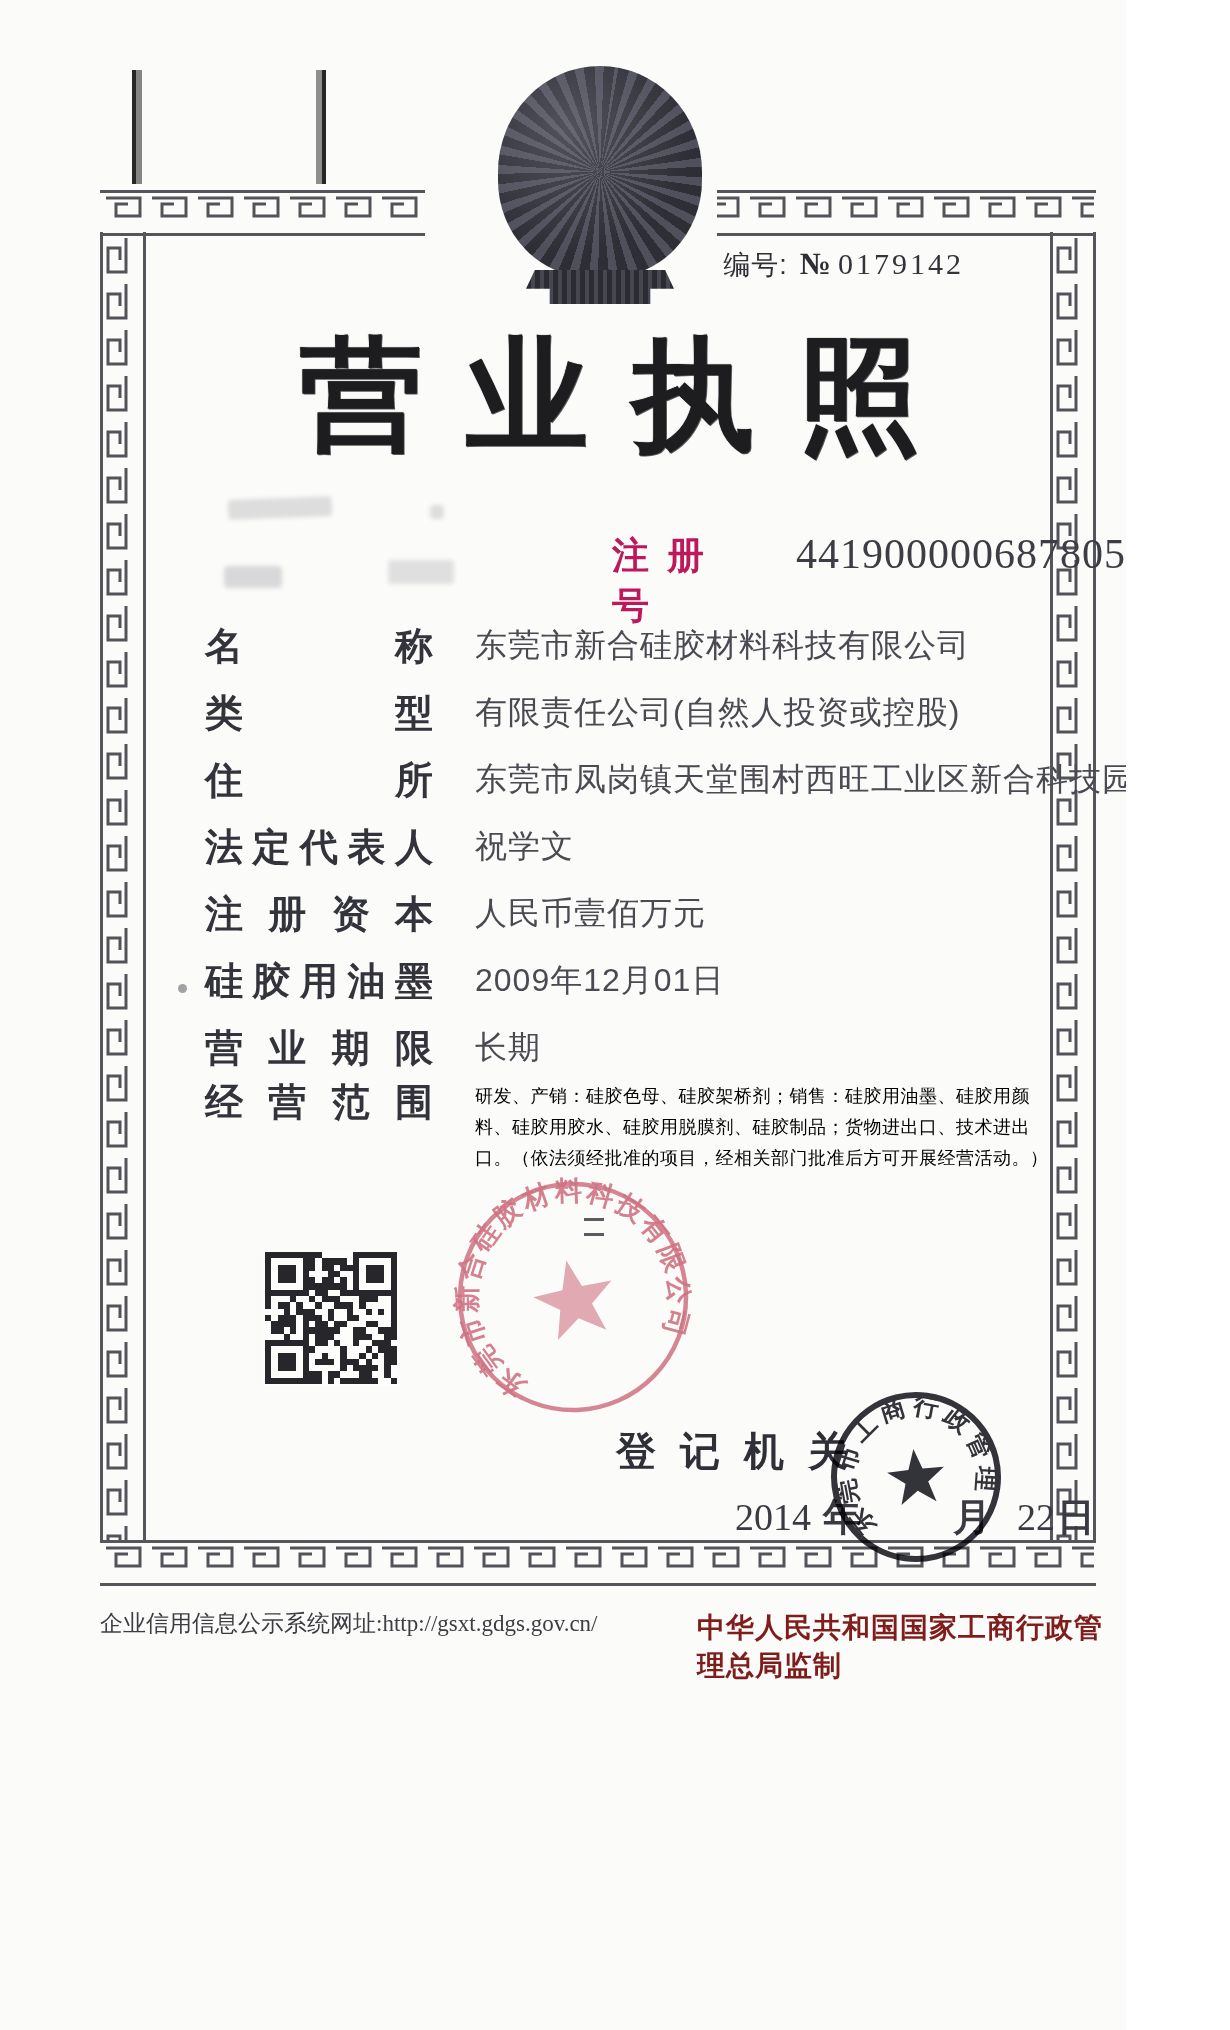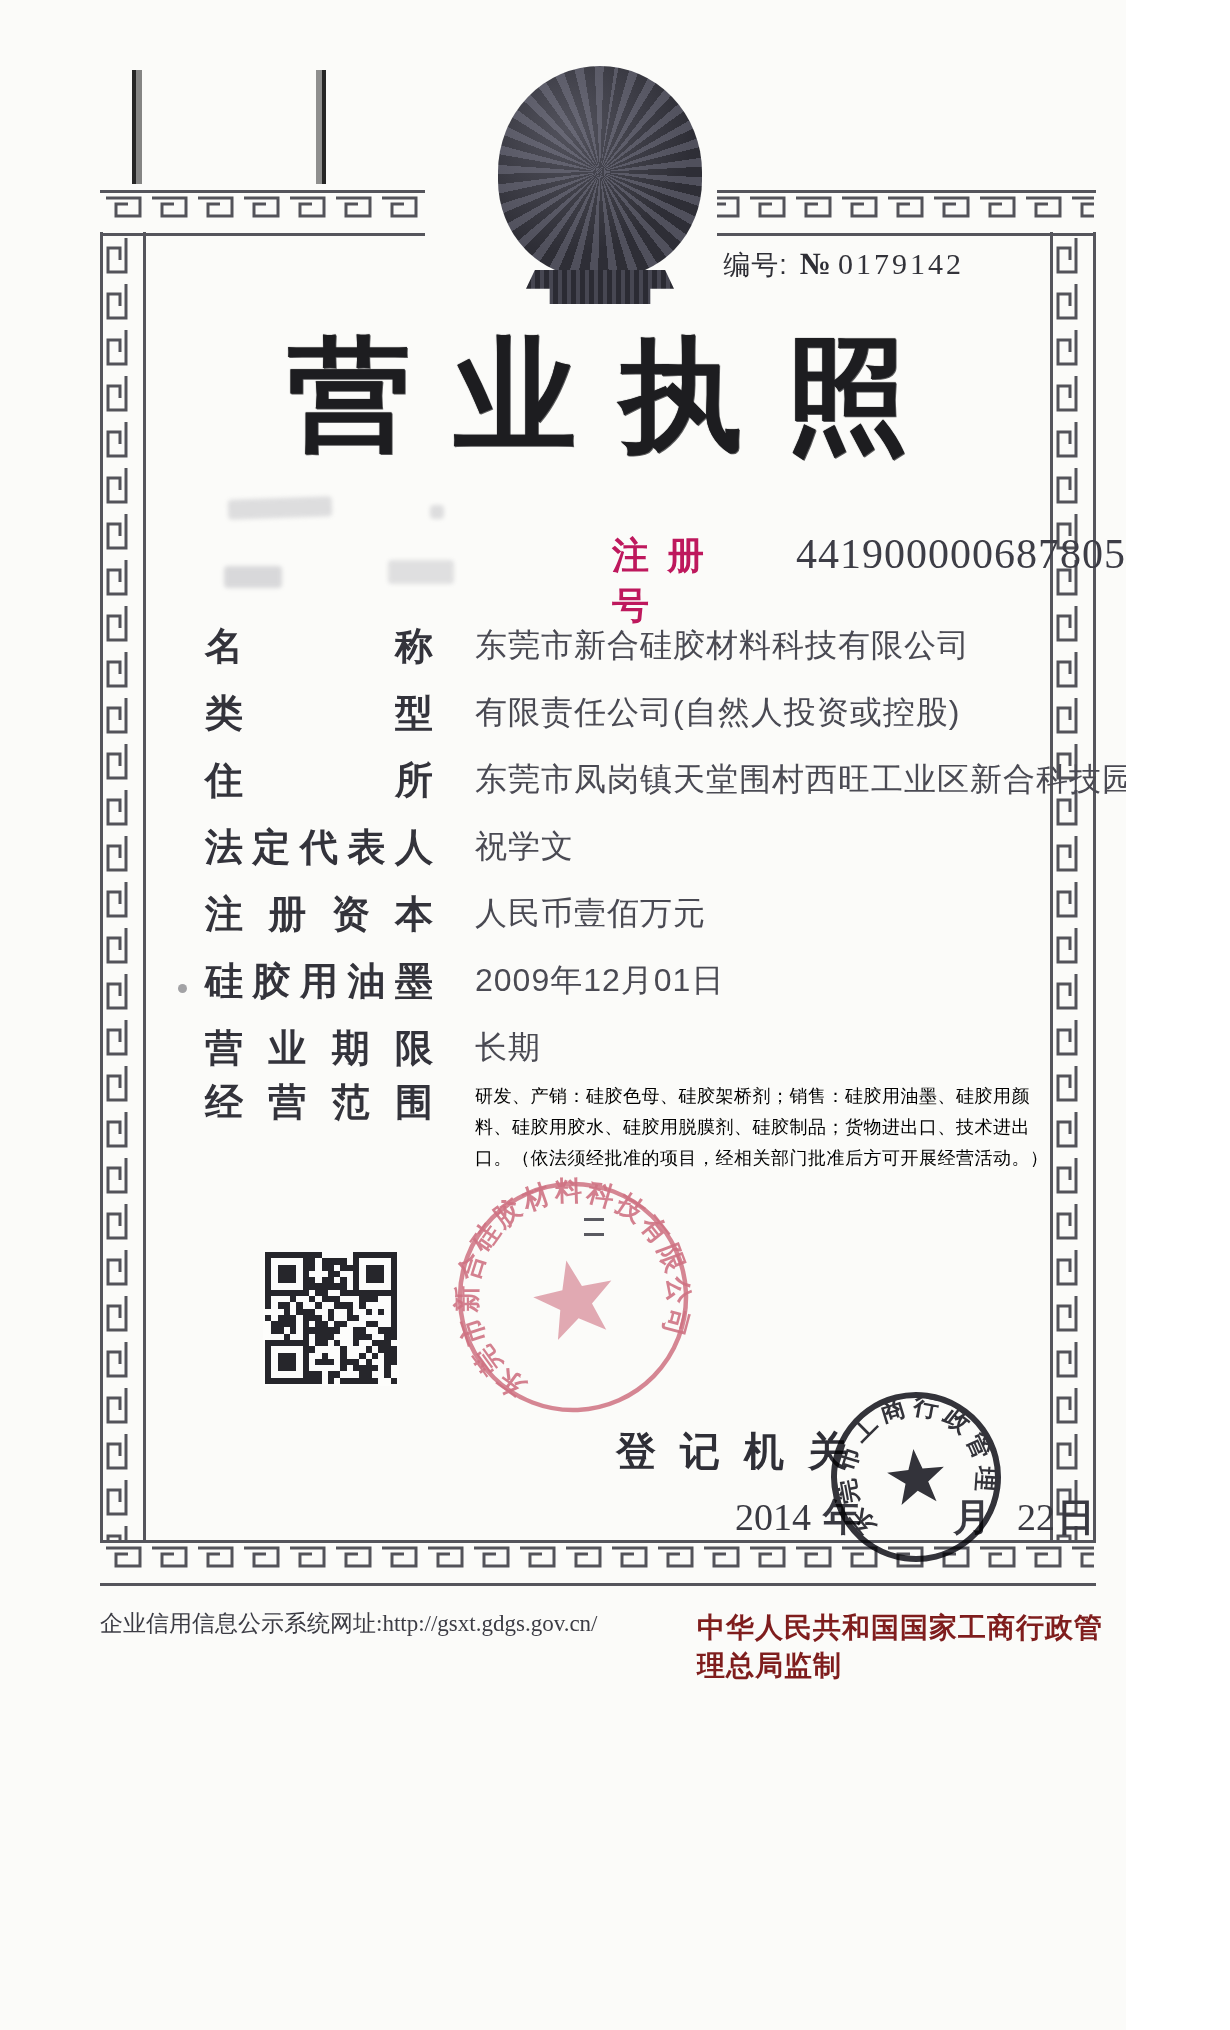--- a/index.html
+++ b/index.html
@@ -34,21 +34,21 @@
 
   
   .serial{position:absolute;right:162px;top:246px;font-size:27px;color:#2e2e35;letter-spacing:1px;z-index:4;}
   .serial .no-mark{font-family:"Liberation Serif",serif;font-weight:bold;font-size:31px;padding:0 6px 0 12px;}
   .serial .no-digits{font-family:"Liberation Serif",serif;font-size:30px;letter-spacing:3px;color:#33333a;}
 
   
   .title{position:absolute;left:100px;width:996px;top:328px;margin:0;text-align:center;
     font-size:122px;line-height:1.1;font-weight:900;color:#1d1d20;
     letter-spacing:44px;text-indent:44px;z-index:4;
-    text-shadow:0 0 1px #1d1d20, 1px 1px 0 rgba(29,29,32,.7);}
+    text-shadow:0 0 1px #1d1d20, 1px 1px 0 rgba(29,29,32,.7);padding-left:12px;}
 
   
   .regline{position:absolute;left:612px;top:530px;z-index:4;display:flex;align-items:baseline;}
   .reg-label{font-size:37px;font-weight:600;letter-spacing:18px;color:#be185d;}
   .reg-number{font-family:"Liberation Serif",serif;font-size:42px;letter-spacing:1px;color:#3d3d46;margin-left:20px;}
 
   
   .fields{position:absolute;left:205px;top:612px;width:860px;z-index:4;}
   .f-row{display:flex;align-items:center;height:67px;}
   .f-label{width:228px;flex:0 0 228px;font-size:38px;font-weight:700;color:#33333b;

